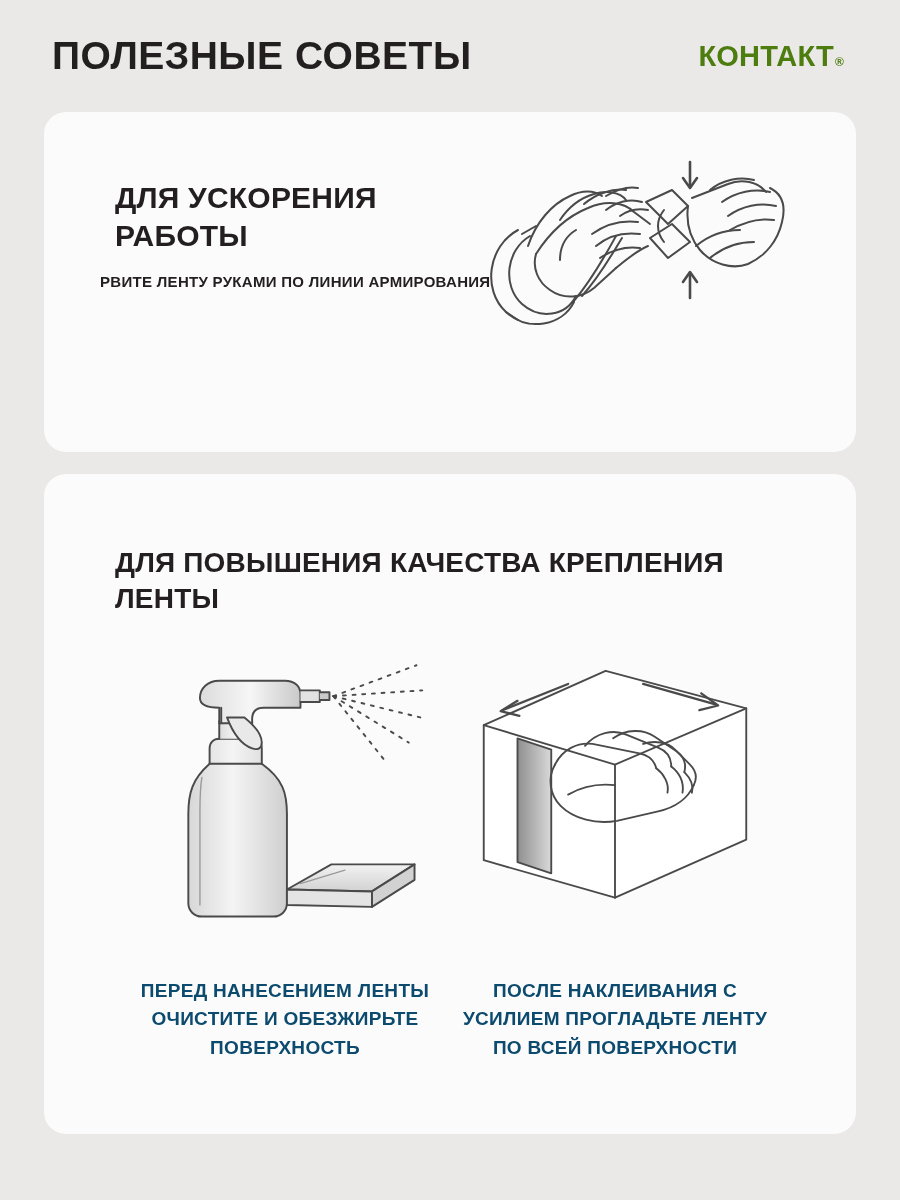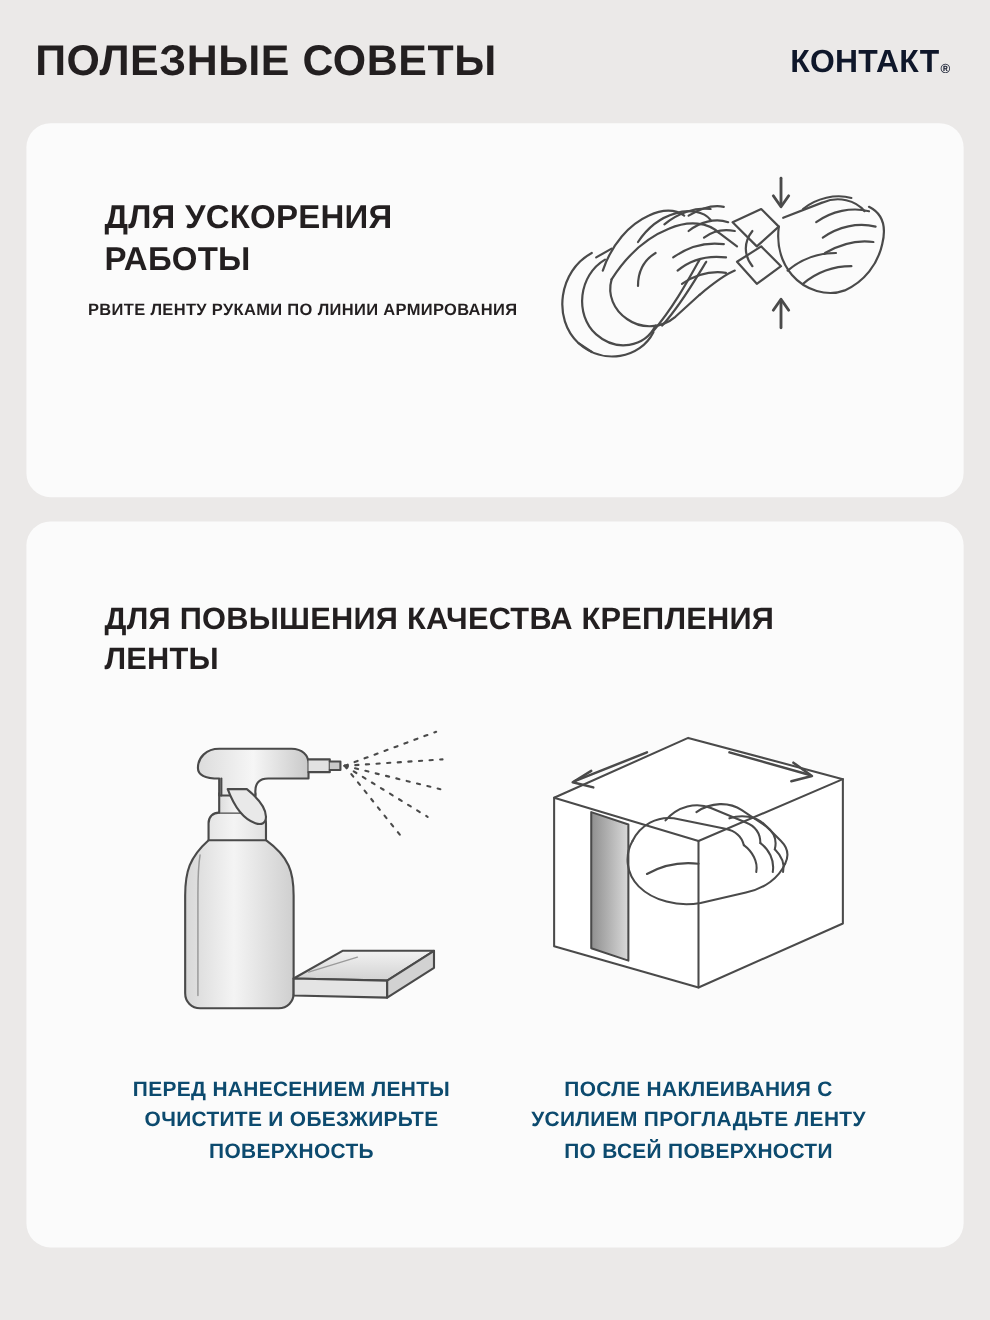--- a/index.html
+++ b/index.html
@@ -11,21 +11,21 @@
     height: 1200px;
     background: #ebe9e8;
     font-family: "Liberation Sans", sans-serif;
     overflow: hidden;
   }
   .page {
     position: relative;
     width: 900px;
     height: 1200px;
     box-sizing: border-box;
-    padding: 0 24px;
+    padding: 0 44px;
   }
   
   .header {
     position: relative;
     height: 112px;
     display: flex;
     align-items: center;
     justify-content: space-between;
     padding: 0 12px 0 8px;
   }
@@ -33,21 +33,21 @@
     font-size: 39px;
     font-weight: bold;
     letter-spacing: 0.5px;
     color: #231f20;
     text-transform: uppercase;
     white-space: nowrap;
   }
   .brand {
     display: flex;
     align-items: flex-start;
-    color: #0f172a;
+    color: #4d7c0f;
     font-weight: bold;
     font-size: 29px;
     letter-spacing: 0.2px;
     white-space: nowrap;
   }
   .brand .reg {
     font-size: 12px;
     line-height: 1;
     margin-top: 16px;
     margin-left: 1px;

